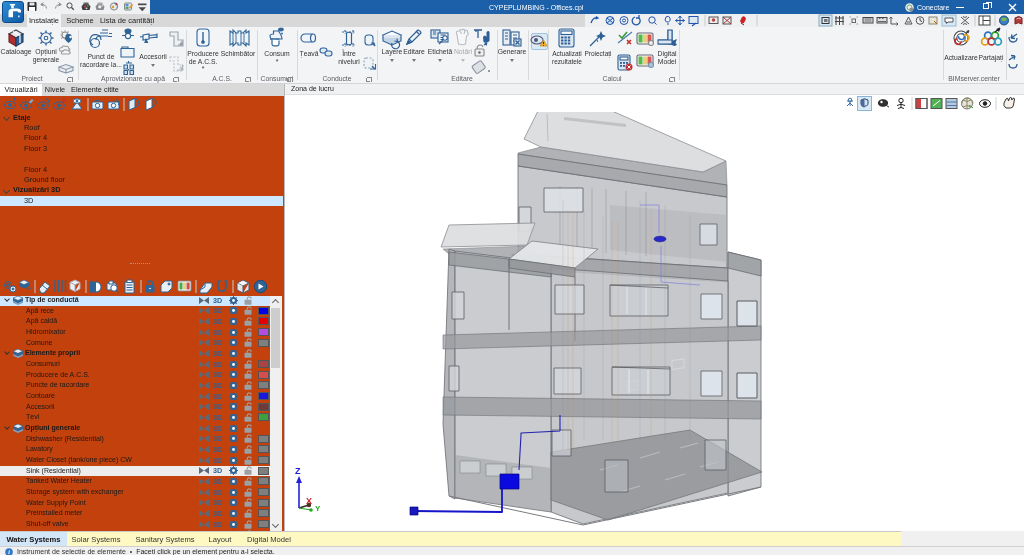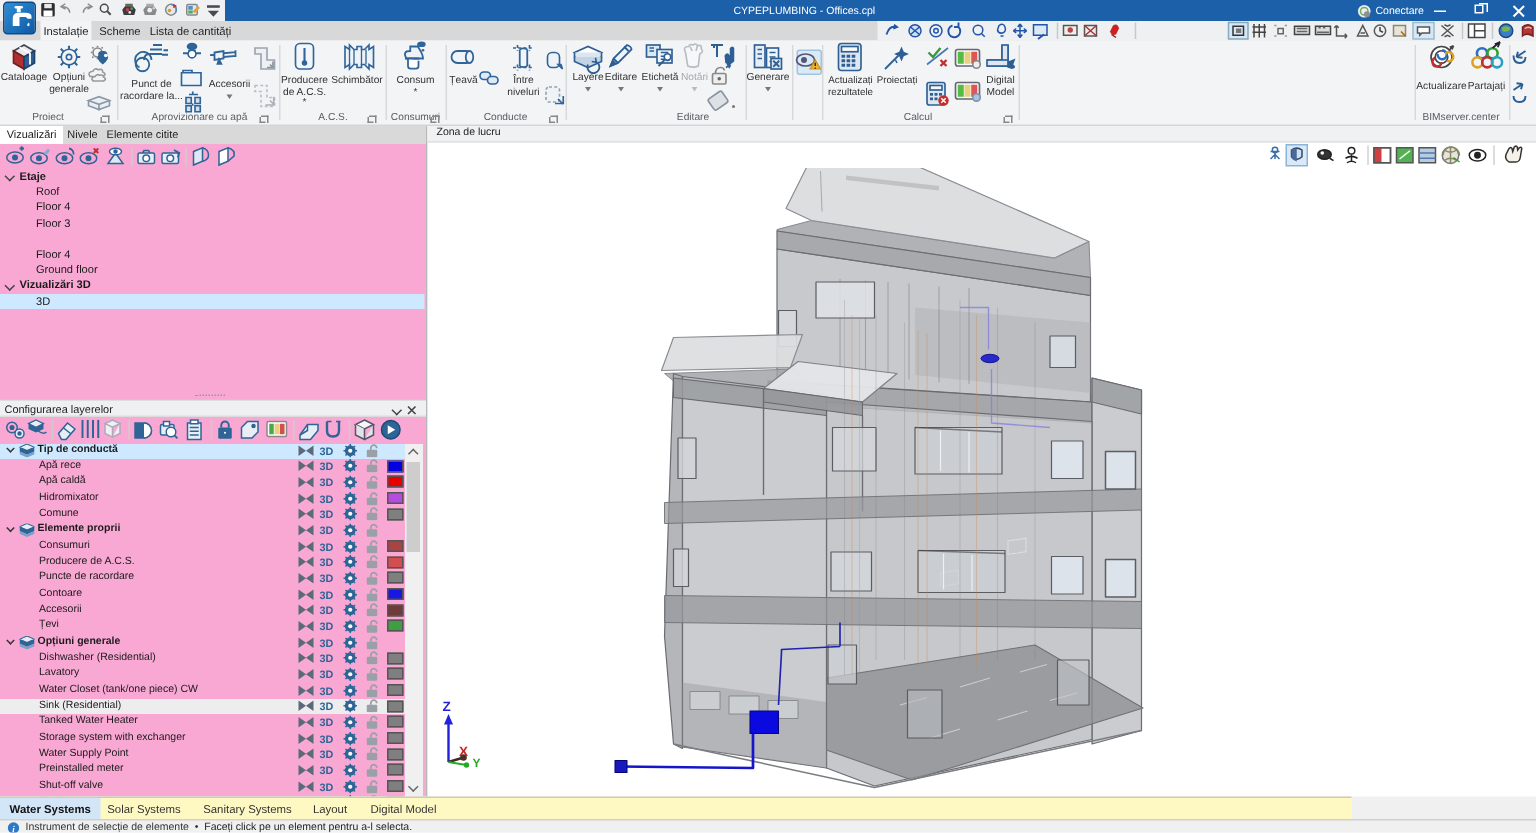--- a/index.html
+++ b/index.html
@@ -12,21 +12,21 @@
 #tabstrip{left:0;top:14px;width:1024px;height:13px;background:#d8d8d8}
 .rtab{position:absolute;top:0;height:13px;font-size:7.5px;color:#222;text-align:center;line-height:13px}
 .rtab.active{background:#f3f4f6}
 #ribbon{left:0;top:27px;width:1024px;height:57px;background:#f3f4f6;border-bottom:1px solid #d5d5d5}
 .glabel{position:absolute;top:48px;font-size:6.8px;color:#5a5c60;text-align:center;white-space:nowrap}
 .gdiv{position:absolute;top:3px;width:1px;height:50px;background:#d8d9db}
 .ritem{position:absolute;text-align:center;font-size:6.8px;color:#333;line-height:7.5px}
 .launch{position:absolute;width:5px;height:5px;border-top:1px solid #888;border-right:1px solid #888}
 .launch:after{content:"";position:absolute;right:1px;top:0px;width:3px;height:3px;border-bottom:1px solid #888;border-left:1px solid #888}
 .dropt{width:0;height:0;border-left:2.5px solid transparent;border-right:2.5px solid transparent;border-top:3px solid #777;display:inline-block}
-#leftpanel{left:0;top:84px;width:285px;height:447px;background:#f9a8d4;border-right:1px solid #b9b9b9}
+#leftpanel{left:0;top:84px;width:285px;height:447px;background:#c2410c;border-right:1px solid #b9b9b9}
 .ptab{position:absolute;top:0;height:12px;font-size:7.3px;color:#222;text-align:center;line-height:12px}
 #lp-tabs{left:0;top:0;width:284px;height:12px;background:#d9d9d9}
 .tree-item{position:absolute;font-size:7.4px;color:#1a1a1a;height:10px;line-height:10px;white-space:nowrap}
 .chev{position:absolute;width:5px;height:5px;border-right:1.2px solid #444;border-bottom:1.2px solid #444;transform:rotate(45deg)}
 #layers-hdr{left:0;top:182px;width:284px;height:12px;background:#eef0f1;border-top:1px solid #c9c9c9;border-bottom:1px solid #dcdcdc;font-size:7.3px;color:#222;line-height:11px;padding-left:3px}
 .lrow{position:absolute;left:0;width:270px;height:10.7px;font-size:7px;color:#1a1a1a;line-height:10.7px;white-space:nowrap}
 .csq{position:absolute;left:258px;top:1px;width:11px;height:8px}
 #bottomtabs{left:0;top:531px;width:901px;height:15px;background:#fef9c3;border-top:1px solid #c9c9c9}
 .btab{position:absolute;top:0;height:15px;font-size:7.6px;color:#333;line-height:15px;text-align:center}
 #statusbar{left:0;top:546px;width:1024px;height:9px;background:#f0f0f0;border-top:1px solid #d0d0d0;font-size:7px;color:#333}
@@ -504,26 +504,20 @@
       <span style="position:absolute;left:24px;">Ground floor</span>
     </div>
 <div class="tree-item" style="left:0;top:101.3px;width:283px;">
       <span class="chev" style="left:4px;top:2.4px"></span>
       <span style="position:absolute;left:13px;font-weight:bold;">Vizualizări 3D</span>
     </div>
 <div class="tree-item" style="left:0;top:111.7px;width:283px;background:#cde8ff;">
       <span style="position:absolute;left:24px;">3D</span>
     </div>
 <div class="abs" style="left:130px;top:179px;width:20px;height:2px;border-top:1px dotted #999"></div>
-<div class="abs" id="layers-hdr">Configurarea layerelor
-<span class="chev" style="left:262px;top:3.5px;border-color:#444"></span>
-<svg width="7" height="7" viewBox="0 0 7 7" style="position:absolute;left:271px;top:2.5px">
-        <path d="M1 1 L6 6 M6 1 L1 6" stroke="#444" stroke-width="1.1"></path>
-      </svg>
-</div>
 <svg class="abs" width="280" height="16" viewBox="0 0 280 16" style="left:2px;top:195px" fill="none" stroke="#2e6496" stroke-width="1">
 <g>
         <circle cx="6" cy="6" r="3.5"></circle>
         <circle cx="6" cy="6" r="1.2" fill="#2e6496"></circle>
         <circle cx="11" cy="10" r="3" fill="#eef"></circle>
         <circle cx="11" cy="10" r="1" fill="#2e6496"></circle>
       </g>
 <g transform="translate(17,1)">
         <path d="M5 0 L10 2.4 L5 4.8 L0 2.4 z" fill="#e8eef5" stroke-width="0.8"></path>
         <path d="M0 2.4 L5 4.8 L10 2.4 L10 6 L5 8.4 L0 6 z" fill="#2e6496" stroke="none"></path>

